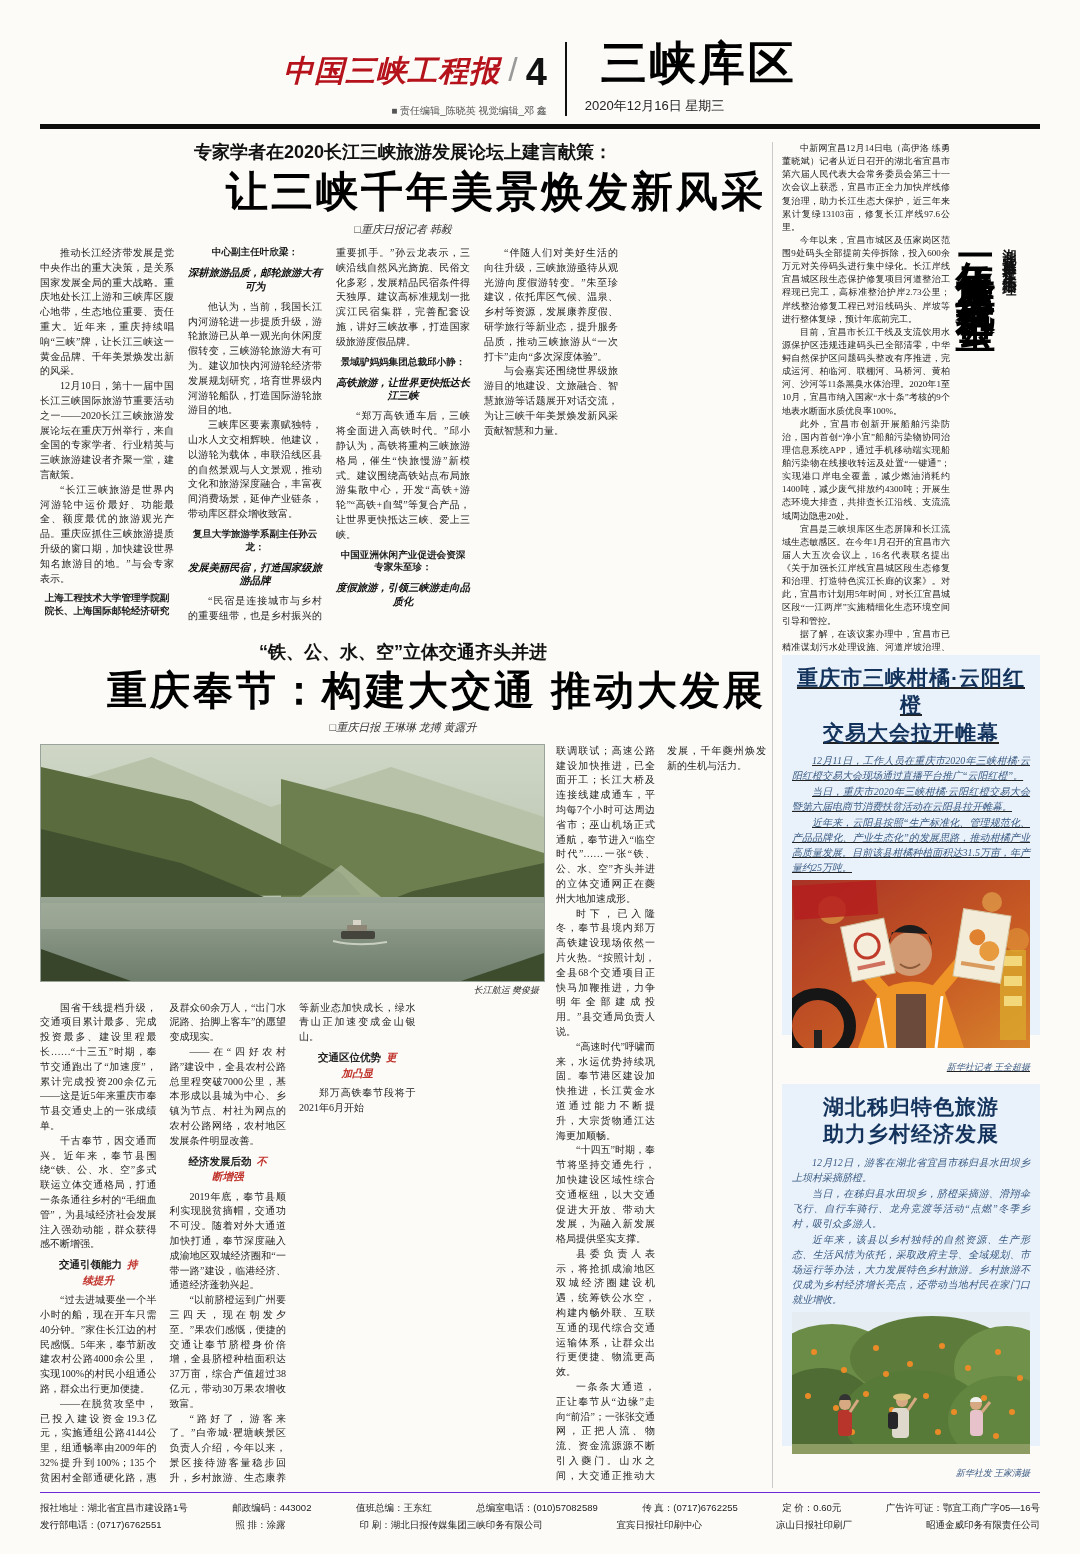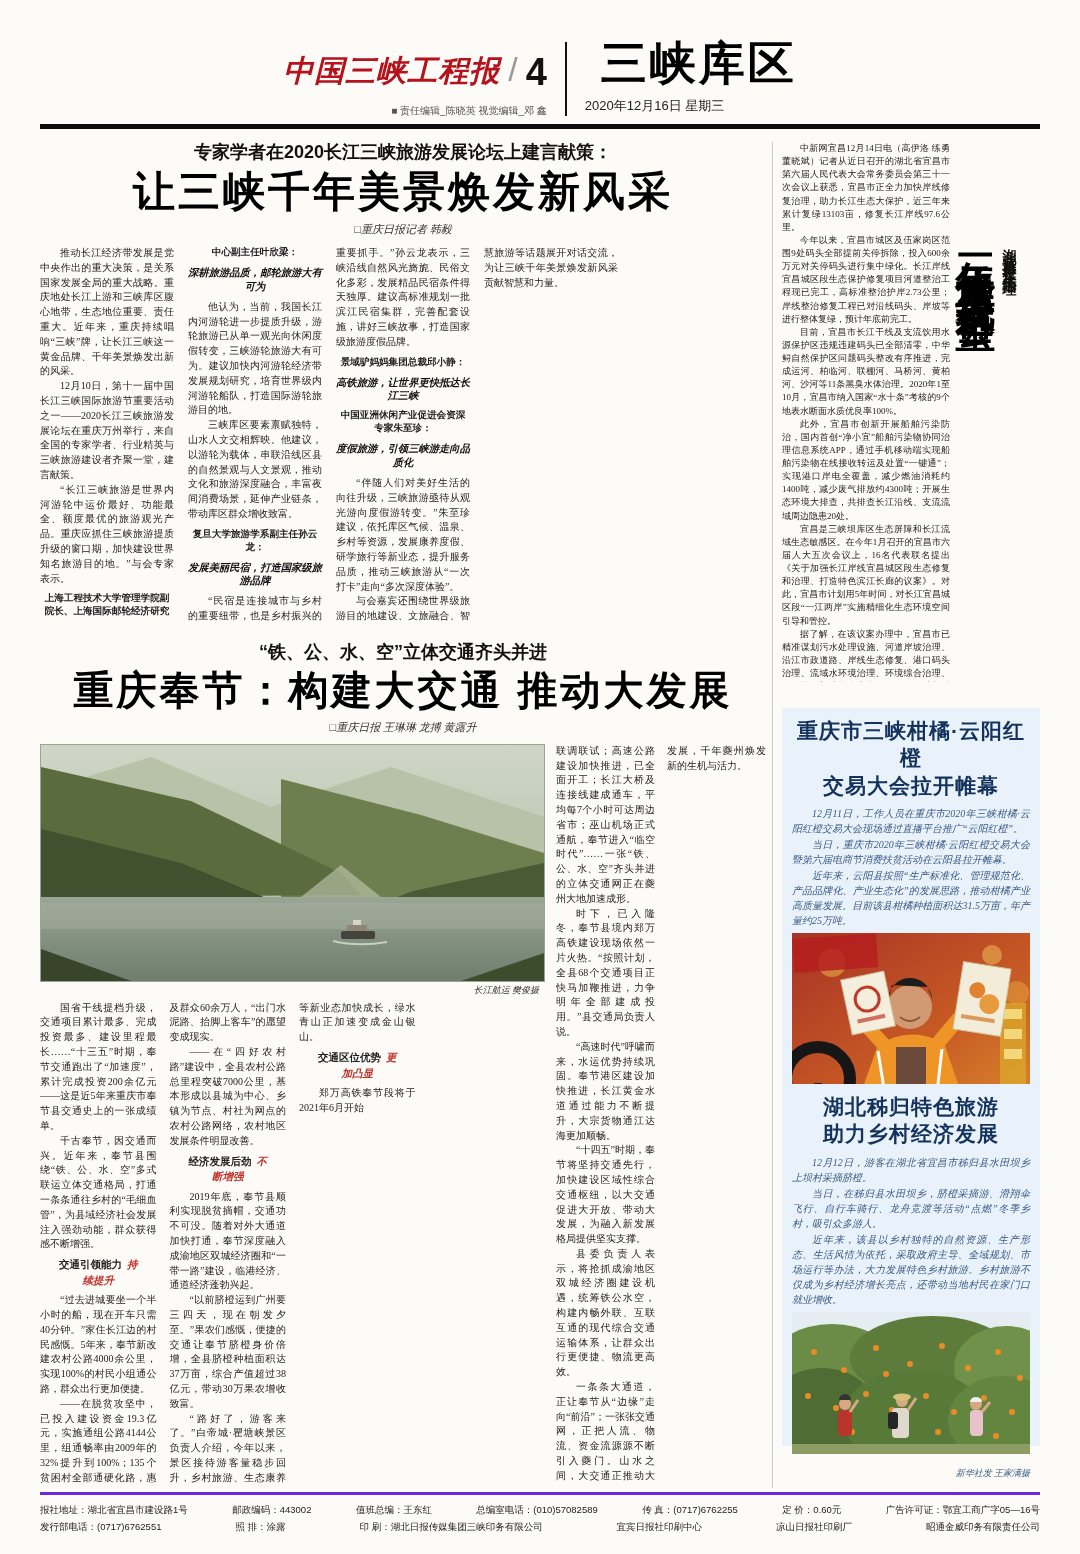--- a/index.html
+++ b/index.html
@@ -23,21 +23,21 @@
   .para{margin:0;text-indent:2em;}
   .para.noindent{text-indent:0;}
   .subhead{text-align:center;font-weight:bold;font-size:10.5px;margin:5px 16px;font-family:"Liberation Sans",sans-serif;text-indent:0;}
   .subhead .red{color:#c0332b;margin-left:5px;font-style:italic;}
   .speaker{text-align:center;margin:6px 0;text-indent:0;}
   .sp-n{display:block;font-weight:bold;font-size:9.6px;font-family:"Liberation Sans",sans-serif;line-height:1.35;}
   .sp-q{display:block;font-weight:bold;font-style:italic;font-size:10.3px;color:#111;line-height:1.35;margin-top:7px;}
   
   .main-art{position:absolute;left:40px;top:140px;width:726px;}
   .kicker{text-align:center;font-family:"Liberation Sans",sans-serif;font-weight:600;font-size:18px;color:#111;}
-  .headline{text-align:center;font-family:"Liberation Sans",sans-serif;font-weight:900;font-size:42px;letter-spacing:3px;color:#000;line-height:1.12;margin-top:4px;}
+  .headline{text-align:right;font-family:"Liberation Sans",sans-serif;font-weight:900;font-size:42px;letter-spacing:3px;color:#000;line-height:1.12;margin-top:4px;}
   .byline{text-align:center;font-style:italic;font-size:11px;color:#333;margin-top:7px;}
   .body5{margin-top:9px;height:382px;column-count:5;column-gap:14px;column-fill:auto;
          font-size:10px;line-height:1.48;text-align:justify;overflow:hidden;}
   
   .mid-art{position:absolute;left:40px;top:640px;width:726px;}
   .mid-art .headline{font-size:40px;}
   .mid-body{display:flex;gap:11px;margin-top:9px;}
   .mid-left{width:505px;flex:0 0 505px;}
   .photo-frame{border:1px solid #9aa39a;line-height:0;}
   .caption{font-size:9px;font-style:italic;color:#333;text-align:right;margin:3px 6px 5px 0;line-height:1.2;}
@@ -48,30 +48,30 @@
   
   .right-art{position:absolute;left:782px;top:142px;width:258px;height:542px;display:flex;gap:6px;}
   .right-text{width:168px;flex:0 0 168px;font-size:9px;line-height:1.46;text-align:justify;overflow:hidden;height:540px;}
   .vh-wrap{display:flex;}
   .vh-main{writing-mode:vertical-rl;font-family:"Liberation Sans",sans-serif;font-weight:900;font-size:40px;
            letter-spacing:7px;line-height:1;padding-top:80px;color:#000;}
   .vh-sub{writing-mode:vertical-rl;font-family:"Liberation Sans",sans-serif;font-weight:700;font-size:14px;
           letter-spacing:3px;padding-top:96px;margin-left:5px;color:#111;}
   
   .bluebox{position:absolute;left:782px;width:258px;background:#e9f2fb;padding:9px 10px;box-sizing:border-box;}
-  .box1{top:708px;height:380px;}
+  .box1{top:655px;height:380px;text-decoration:underline;}
   .box2{top:1084px;height:362px;}
   .box-head{text-align:center;font-family:"Liberation Sans",sans-serif;font-weight:900;font-size:21px;
             color:#13335c;line-height:1.3;letter-spacing:1px;}
   .box-body{margin-top:7px;font-size:10px;font-style:italic;color:#3a5a82;line-height:1.5;text-align:justify;}
   .box-body .para{margin:0 0 1px 0;}
   .box-photo{margin-top:5px;line-height:0;}
   .credit{font-size:9px;font-style:italic;color:#3a5a82;text-align:right;margin-top:13px;}
   
-  .footer{position:absolute;left:40px;right:40px;top:1492px;border-top:3px solid #6d28d9;padding-top:6px;
+  .footer{position:absolute;left:40px;right:40px;top:1492px;border-top:1px solid #6d28d9;padding-top:6px;
           font-family:"Liberation Sans",sans-serif;font-size:9.5px;color:#222;}
   .foot-row{display:flex;justify-content:space-between;line-height:1.8;white-space:nowrap;}
   .foot-row span{display:inline-block;}
 </style>
 </head>
 <body>
 
 <div class="page">
 
   <div class="masthead">
@@ -108,20 +108,21 @@
         <p class="para">三峡库区要素禀赋独特，山水人文交相辉映。他建议，以游轮为载体，串联沿线区县的自然景观与人文景观，推动文化和旅游深度融合，丰富夜间消费场景，延伸产业链条，带动库区群众增收致富。</p>
         <p class="speaker">
           <span class="sp-n">复旦大学旅游学系副主任孙云龙：</span>
           <span class="sp-q">发展美丽民宿，打造国家级旅游品牌</span>
         </p>
         <p class="para">“民宿是连接城市与乡村的重要纽带，也是乡村振兴的重要抓手。”孙云龙表示，三峡沿线自然风光旖旎、民俗文化多彩，发展精品民宿条件得天独厚。建议高标准规划一批滨江民宿集群，完善配套设施，讲好三峡故事，打造国家级旅游度假品牌。</p>
         <p class="speaker">
           <span class="sp-n">景域驴妈妈集团总裁邱小静：</span>
           <span class="sp-q">高铁旅游，让世界更快抵达长江三峡</span>
         </p>
+        <p class="para">“郑万高铁通车后，三峡将全面进入高铁时代。”邱小静认为，高铁将重构三峡旅游格局，催生“快旅慢游”新模式。建议围绕高铁站点布局旅游集散中心，开发“高铁+游轮”“高铁+自驾”等复合产品，让世界更快抵达三峡、爱上三峡。</p>
         <p class="speaker">
           <span class="sp-n">中国亚洲休闲产业促进会资深专家朱至珍：</span>
           <span class="sp-q">度假旅游，引领三峡游走向品质化</span>
         </p>
         <p class="para">“伴随人们对美好生活的向往升级，三峡旅游亟待从观光游向度假游转变。”朱至珍建议，依托库区气候、温泉、乡村等资源，发展康养度假、研学旅行等新业态，提升服务品质，推动三峡旅游从“一次打卡”走向“多次深度体验”。</p>
         <p class="para">与会嘉宾还围绕世界级旅游目的地建设、文旅融合、智慧旅游等话题展开对话交流，为让三峡千年美景焕发新风采贡献智慧和力量。</p>
       </div>
   </div>
 
   <div class="right-art">

